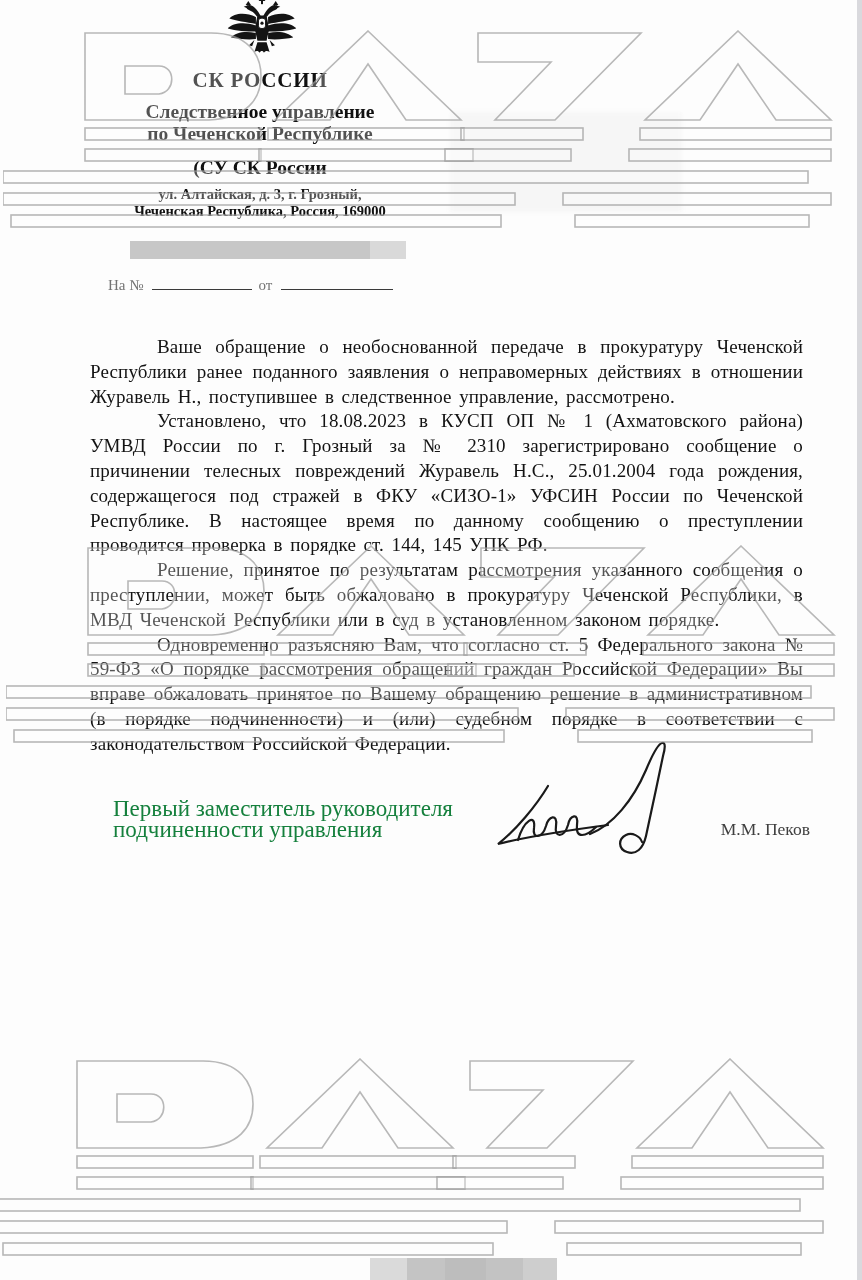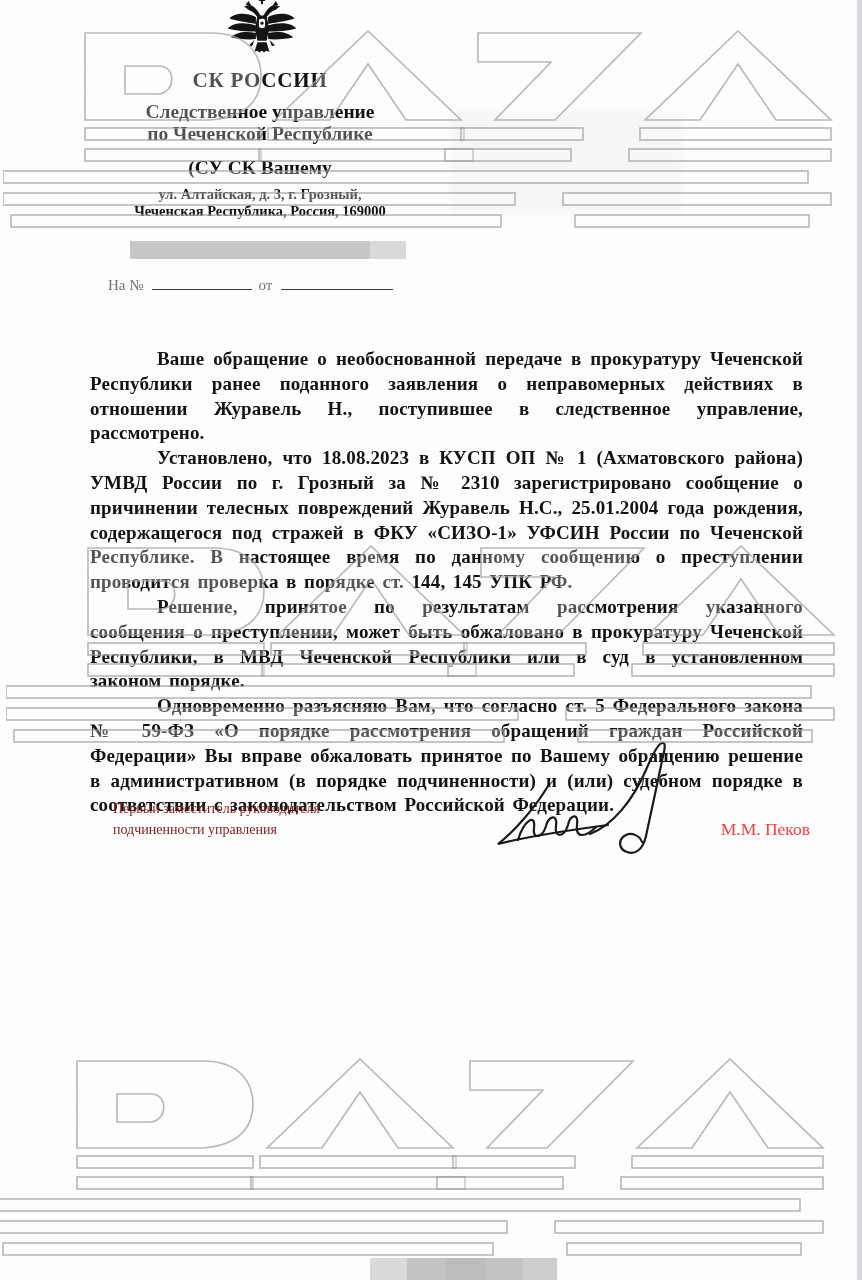--- a/index.html
+++ b/index.html
@@ -21,29 +21,29 @@
   .lh-addr{margin-top:7px;font-size:14.5px;line-height:17px;}
   
   .ref-line{
     position:absolute;left:108px;top:276px;z-index:2;
     font-size:15px;color:#737373;white-space:nowrap;
   }
   .ref-blank{display:inline-block;border-bottom:1.4px solid #3a3a3a;height:13px;vertical-align:baseline;}
   .ref-blank.b1{width:100px;margin:0 7px 0 8px;}
   .ref-blank.b2{width:112px;margin-left:9px;}
   
-  .body-text{position:absolute;left:90px;top:347px;width:713px;z-index:2;font-weight:bold;}
+  .body-text{position:absolute;left:90px;top:335px;width:713px;z-index:2;}
   .body-text p{
     margin:0;font-size:19px;line-height:24.8px;text-align:justify;
     text-indent:67px;word-spacing:2.6px;letter-spacing:.15px;color:#131313;
   }
   
   .sig-block{position:absolute;left:113px;top:798px;width:697px;z-index:2;}
-  .sig-title{font-size:14px;line-height:21px;color:#7f1d1d;}
-  .sig-name{position:absolute;right:0;top:21px;font-size:17.5px;color:#ef4444;}
+  .sig-title{font-size:23px;line-height:21px;color:#15803d;}
+  .sig-name{position:absolute;right:0;top:21px;font-size:17.5px;color:#404040;}
   .sig-draw{position:absolute;left:478px;top:740px;width:218px;height:120px;z-index:3;}
   
   .redact-top{
     position:absolute;left:130px;top:241px;width:276px;height:18px;z-index:6;
     background:linear-gradient(to right,#c7c7c7 0 87%,#d9d9d9 87% 100%);
   }
   .redact-bottom{
     position:absolute;left:370px;top:1258px;width:187px;height:22px;z-index:6;
     background:linear-gradient(to right,#dadada 0 20%,#c4c4c4 20% 40%,#bdbdbd 40% 62%,#c3c3c3 62% 82%,#cecece 82% 100%);
   }
@@ -119,21 +119,21 @@
     <circle cx="50" cy="36" r="2.1" fill="#141414"></circle>
   </svg>
 
   <div class="letterhead">
     <div class="lh-agency">СК РОССИИ</div>
     <div class="lh-dept">
       <div>Следственное управление</div>
       <div>по Чеченской Республике</div>
     </div>
     <div class="lh-abbr">
-      <div>(СУ СК Вашему</div>
+      <div>(СУ СК России</div>
     </div>
     <div class="lh-addr">
       <div>ул. Алтайская, д. 3, г. Грозный,</div>
       <div>Чеченская Республика, Россия, 169000</div>
     </div>
   </div>
 
   <div class="redact-top"></div>
 
   <div class="ref-line">

